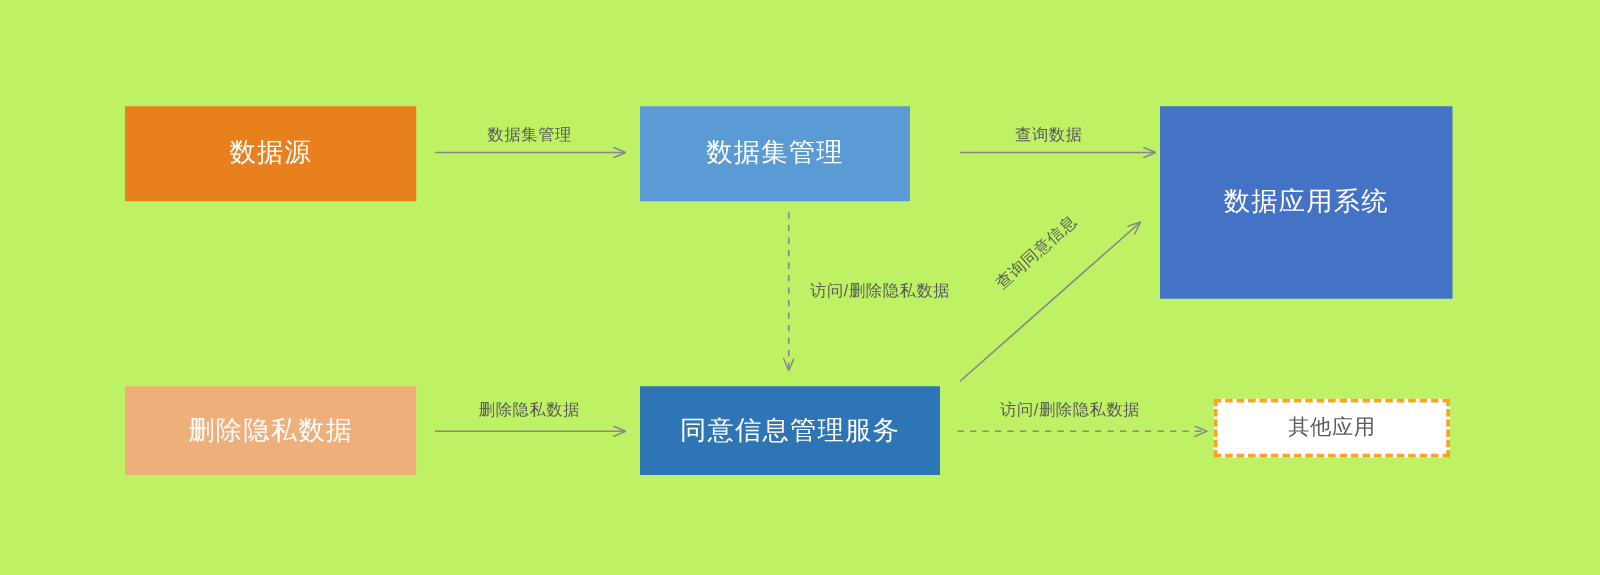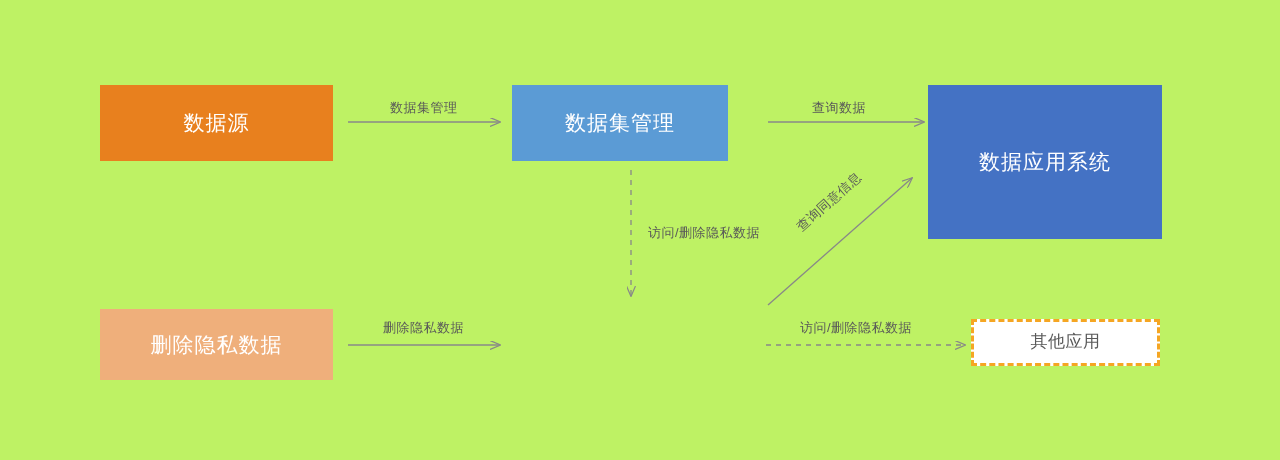--- a/index.html
+++ b/index.html
@@ -113,20 +113,21 @@
   </svg>
 
   <div class="node" id="node-datasource">数据源</div>
 
   <div class="node" id="node-dataset">数据集管理</div>
 
   <div class="node" id="node-dataapp">数据应用系统</div>
 
   <div class="node" id="node-consent-collect">删除隐私数据</div>
 
+  <div class="node" id="node-consent-service">同意信息管理服务</div>
 
   <div class="node" id="node-other-app">其他应用</div>
 
   <div class="edge-label" id="label-ingest-data">数据集管理</div>
 
   <div class="edge-label" id="label-query-data">查询数据</div>
 
   <div class="edge-label" id="label-access-delete-top">访问/删除隐私数据</div>
 
   <div class="edge-label" id="label-ingest-consent">删除隐私数据</div>

